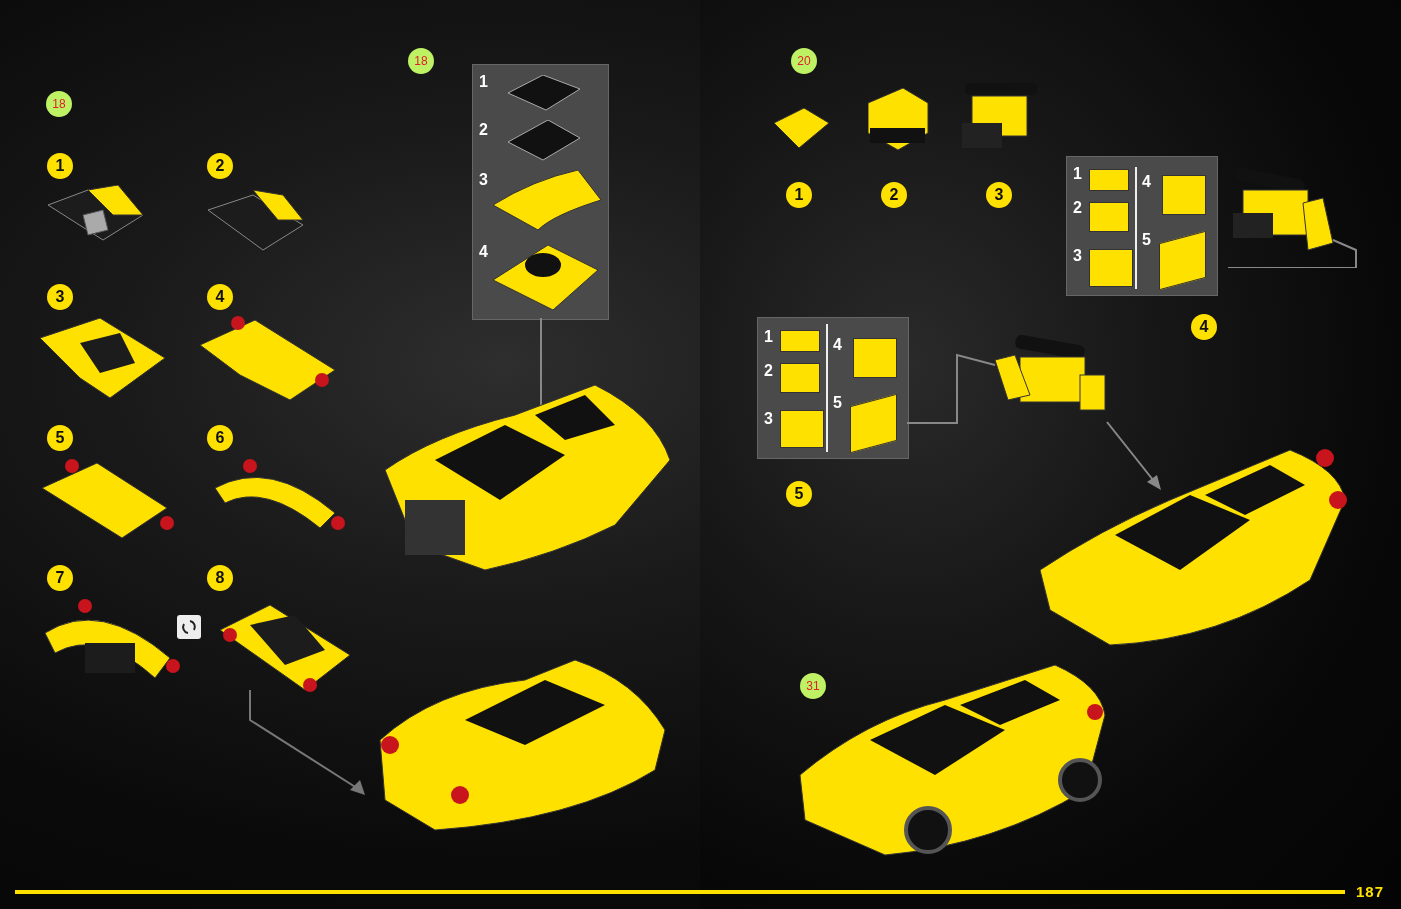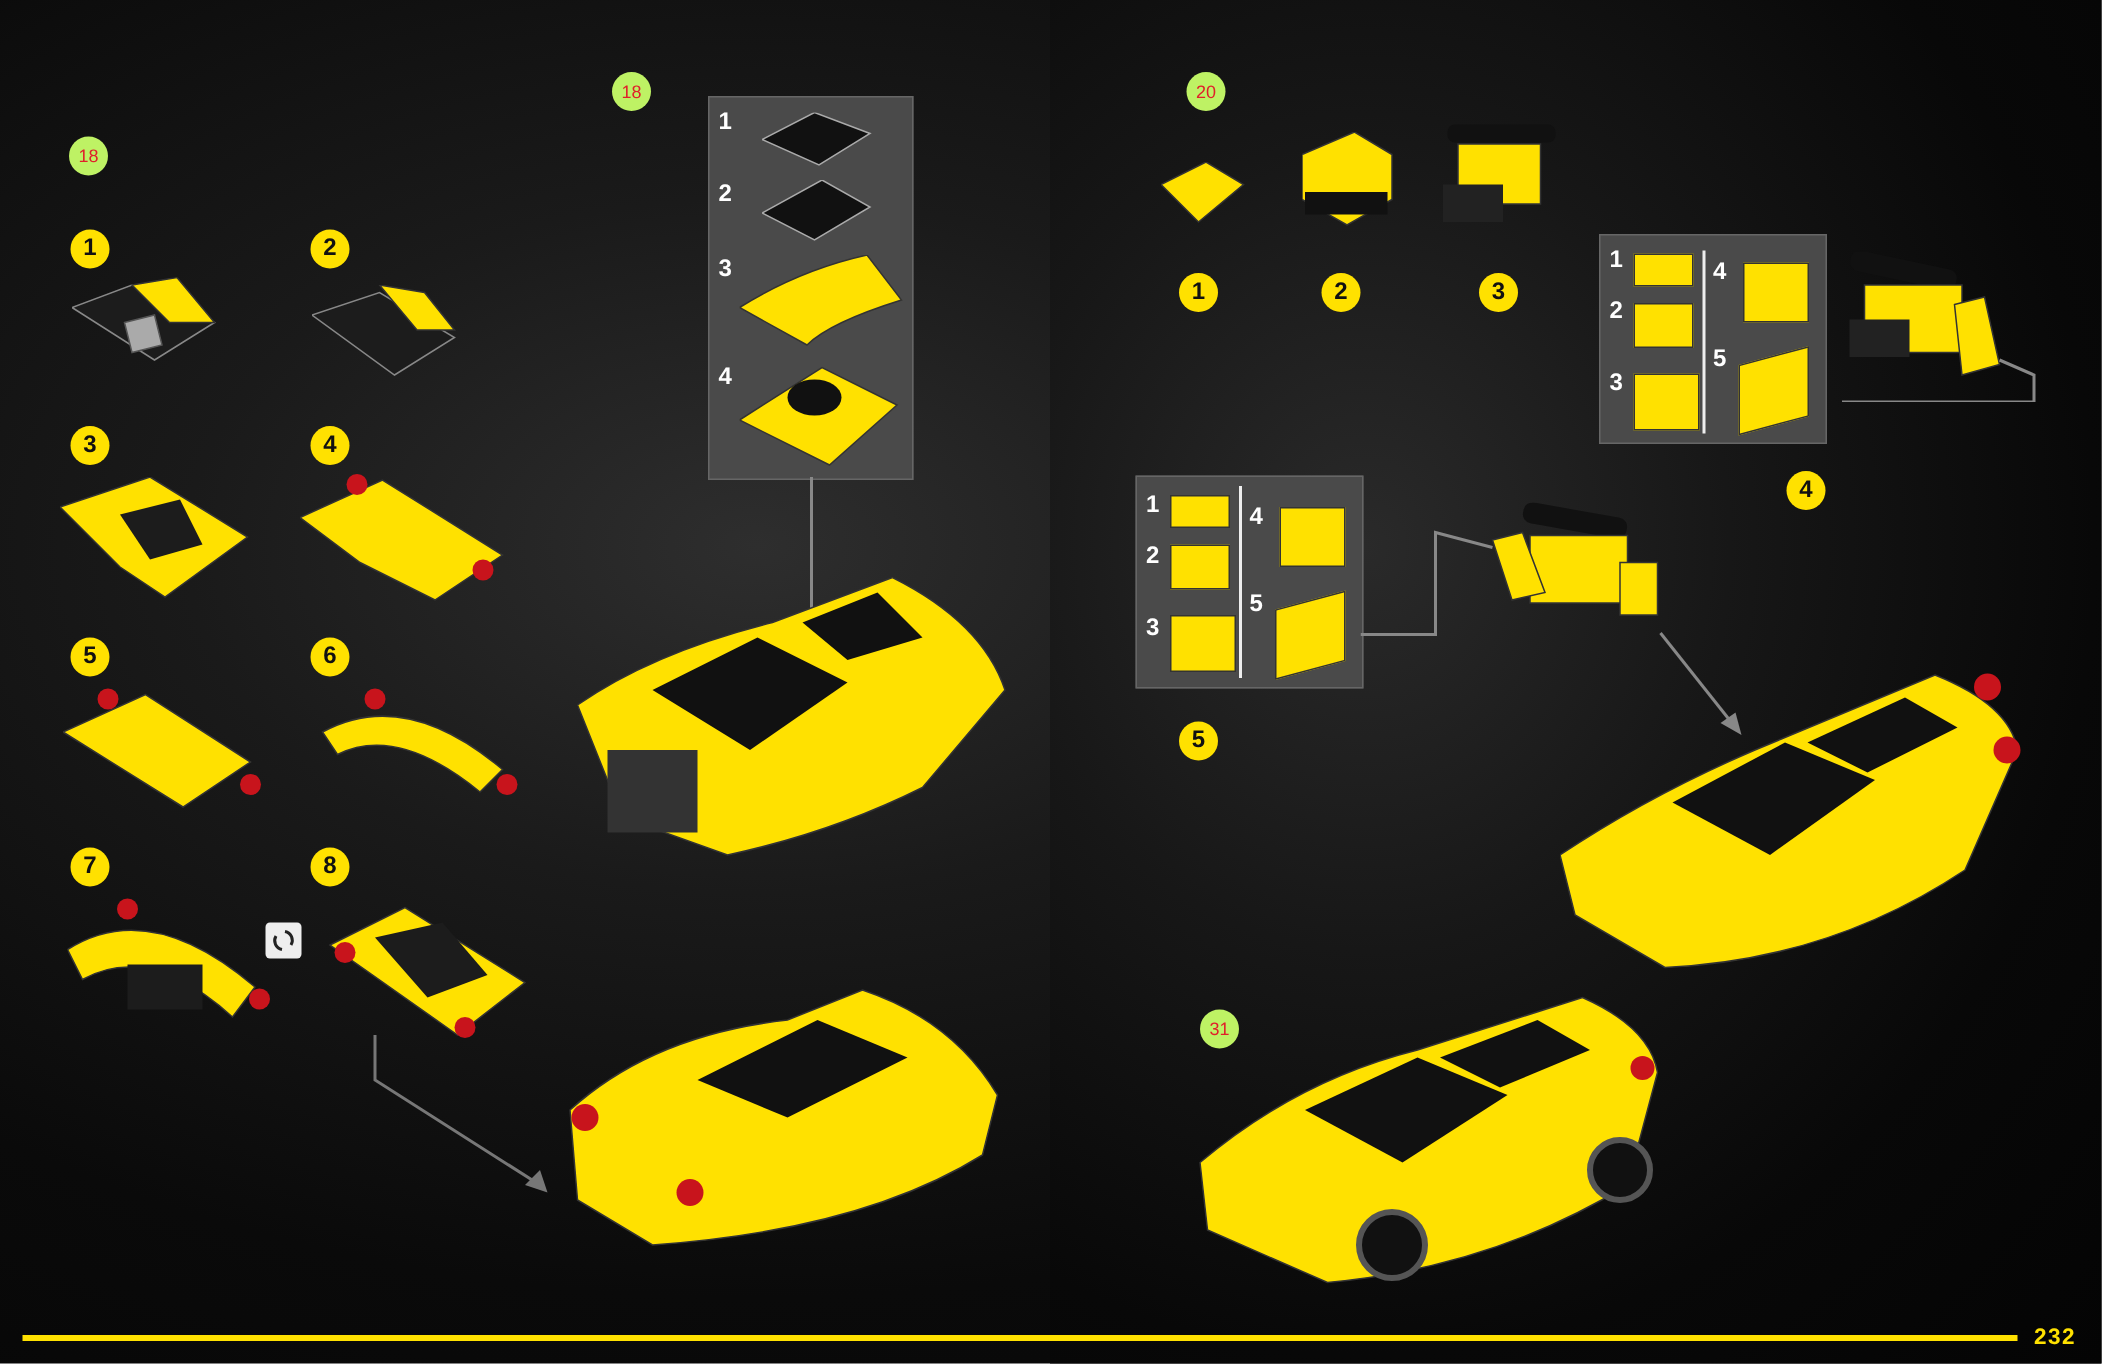--- a/index.html
+++ b/index.html
@@ -208,13 +208,13 @@
 <svg class="brick" style="left:795px;top:660px;" width="315" height="200">
   <path d="M5,115 Q70,60 150,40 L260,5 Q305,25 310,55 L290,130 Q200,185 90,195 L10,160 Z" fill="#ffe100" stroke="#333"></path>
   <polygon points="75,80 150,45 210,70 140,115" fill="#111"></polygon>
   <polygon points="165,45 230,20 265,40 205,65" fill="#111"></polygon>
   <circle cx="133" cy="170" r="22" fill="#111" stroke="#555" stroke-width="4"></circle>
   <circle cx="285" cy="120" r="20" fill="#111" stroke="#555" stroke-width="4"></circle>
   <circle cx="300" cy="52" r="8" fill="#c8141c"></circle>
 </svg>
 
 <div class="footer-line"></div>
-<div class="page-num">232</div>
+<div class="page-num">187</div>
 
 </body></html>

